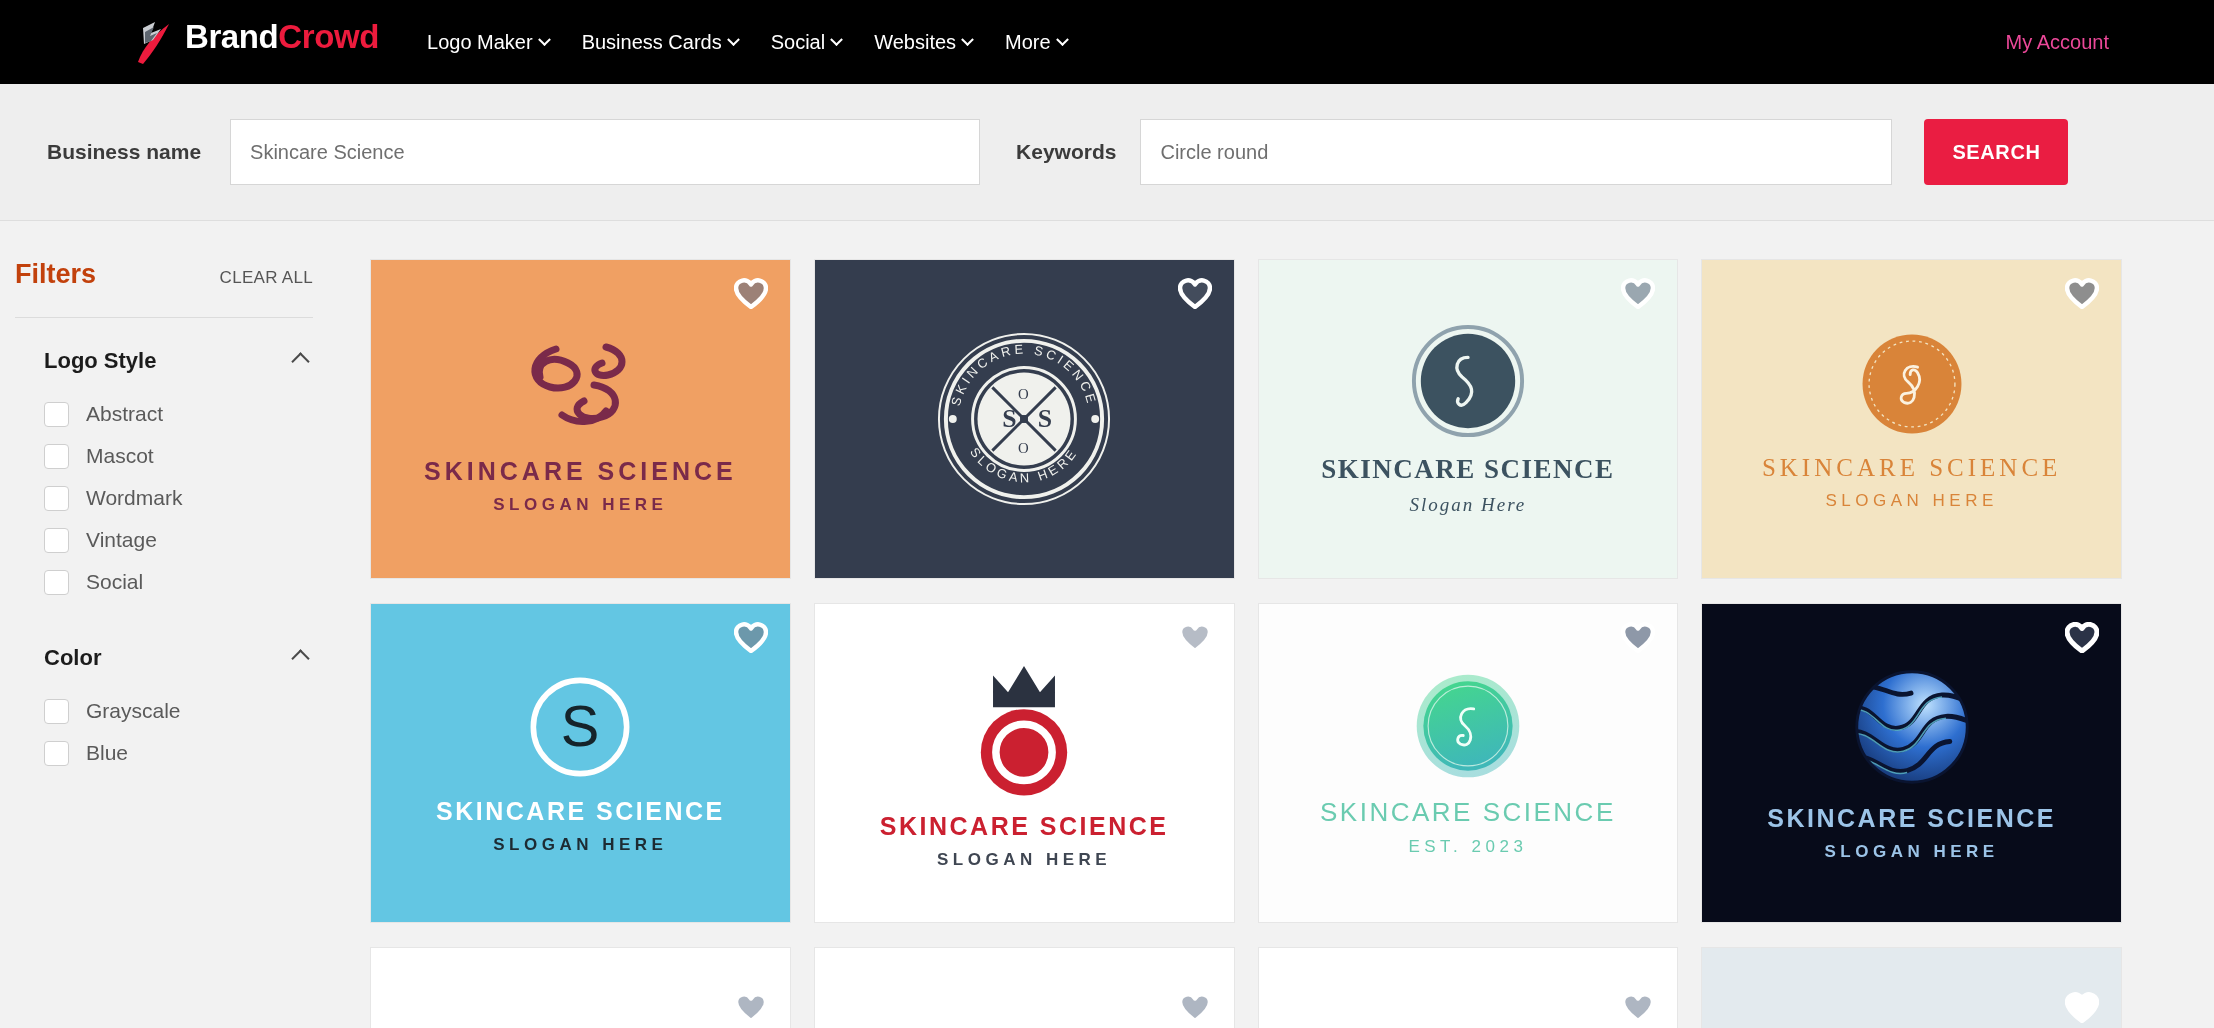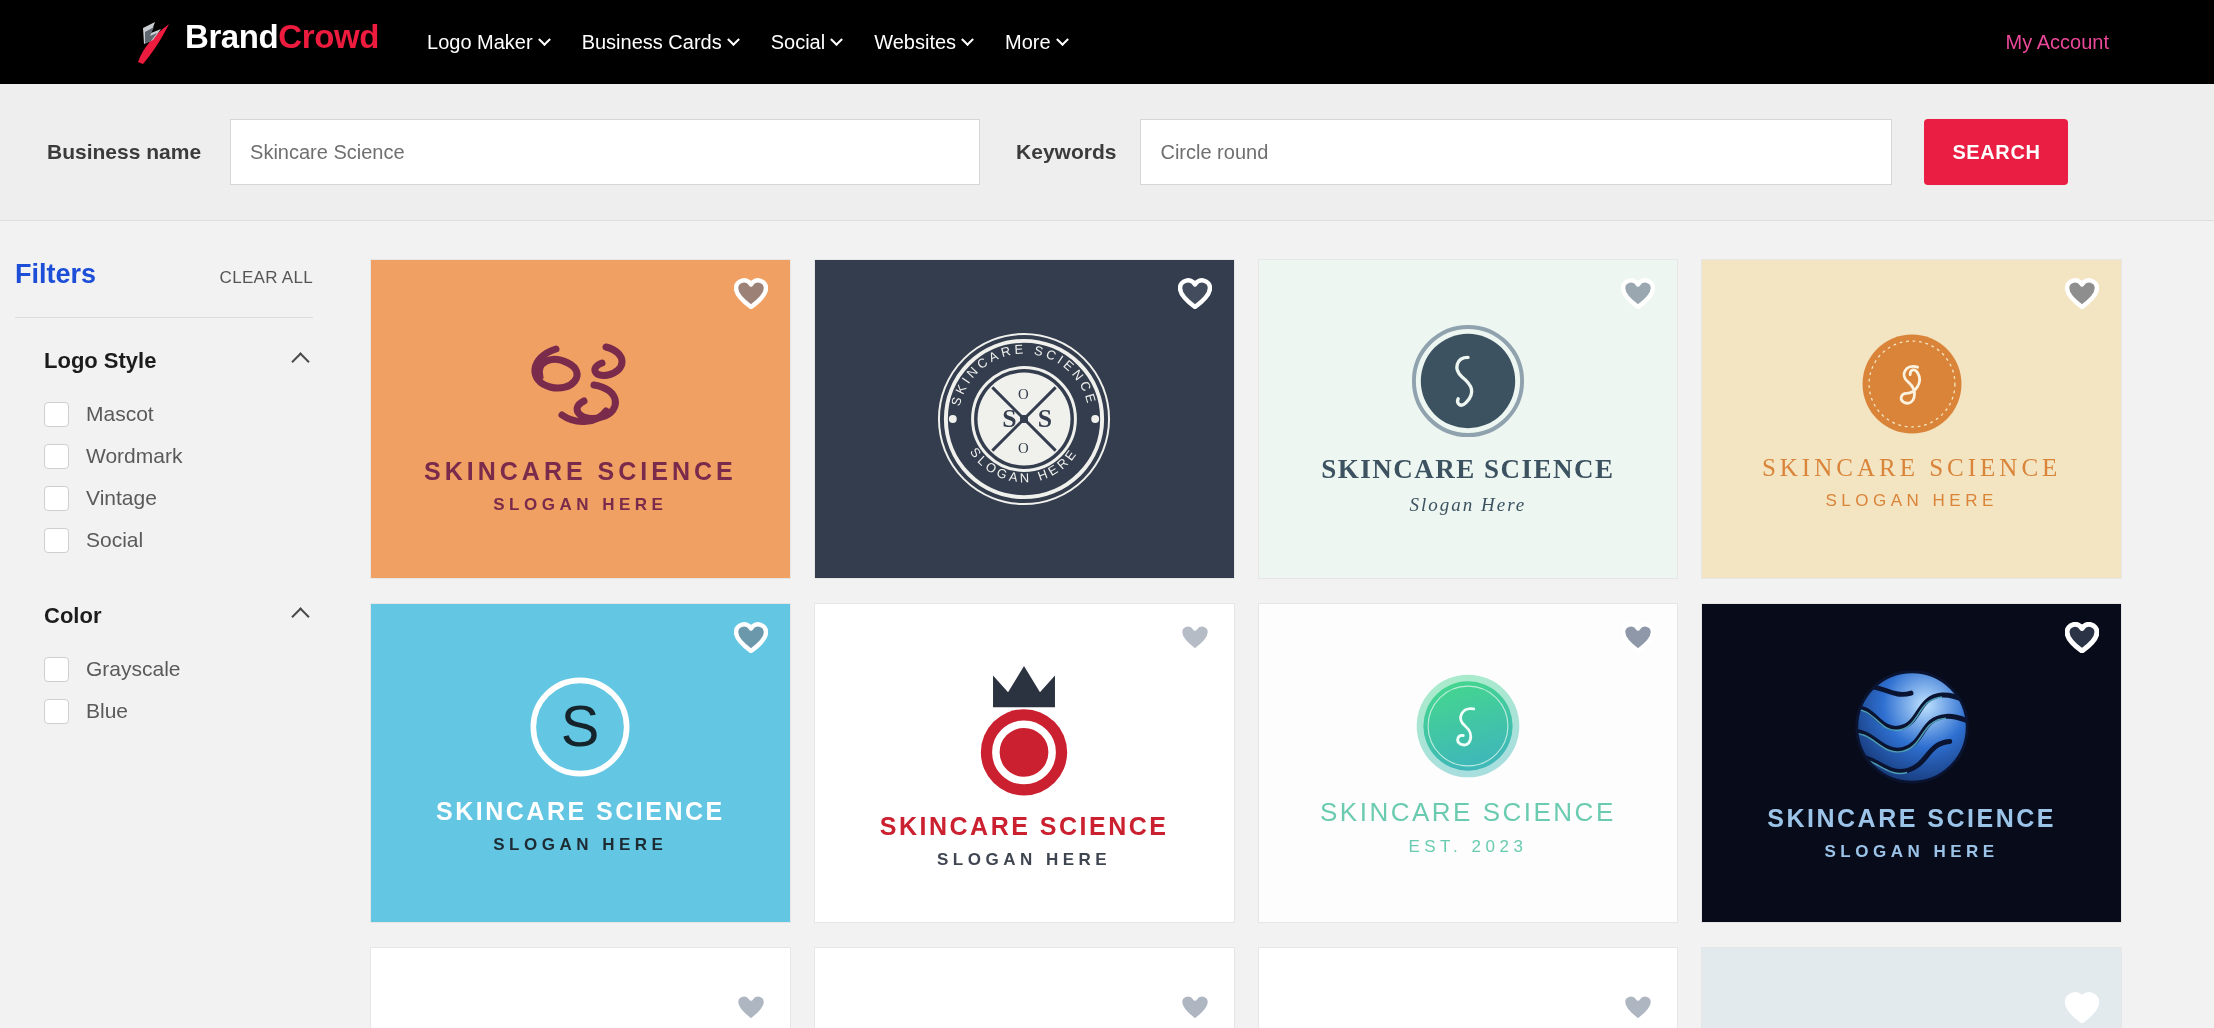--- a/index.html
+++ b/index.html
@@ -128,21 +128,21 @@
     padding: 38px 57px 0 15px;
     background: #f2f2f2;
   }
   .sb-head {
     display: flex;
     align-items: baseline;
     justify-content: space-between;
     padding-bottom: 27px;
     border-bottom: 1px solid #dcdcdc;
   }
-  .sb-title { font-size: 27px; font-weight: bold; color: #1d4ed8; }
+  .sb-title { font-size: 27px; font-weight: bold; color: #c2410c; }
   .sb-clear {
     font-size: 17px;
     color: #555555;
     letter-spacing: 0.3px;
     cursor: pointer;
     white-space: nowrap;
   }
   .sb-group { padding-top: 30px; margin-left: 29px; }
   .sb-group-head {
     display: flex;
@@ -272,20 +272,24 @@
   <aside class="sidebar">
     <div class="sb-head">
       <span class="sb-title">Filters</span>
       <span class="sb-clear">CLEAR ALL</span>
     </div>
 
     <div class="sb-group">
       <div class="sb-group-head">
         <span class="sb-group-title">Logo Style</span>
         <i class="caret-up"></i>
+      </div>
+      <div class="cb-row">
+        <span class="cb-box"></span>
+        <span class="cb-label">Abstract</span>
       </div>
       <div class="cb-row">
         <span class="cb-box"></span>
         <span class="cb-label">Mascot</span>
       </div>
       <div class="cb-row">
         <span class="cb-box"></span>
         <span class="cb-label">Wordmark</span>
       </div>
       <div class="cb-row">

